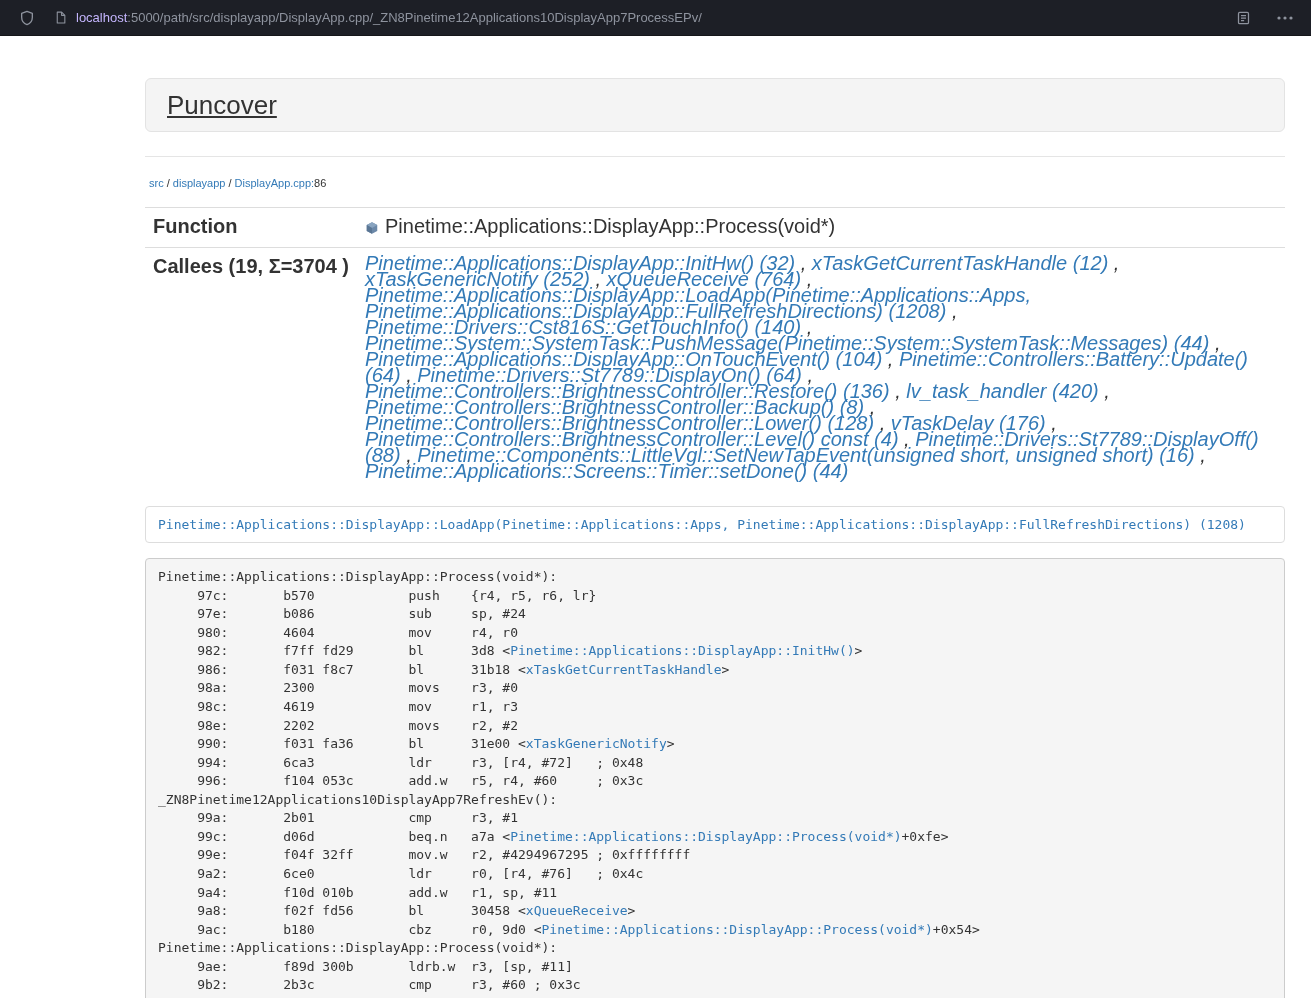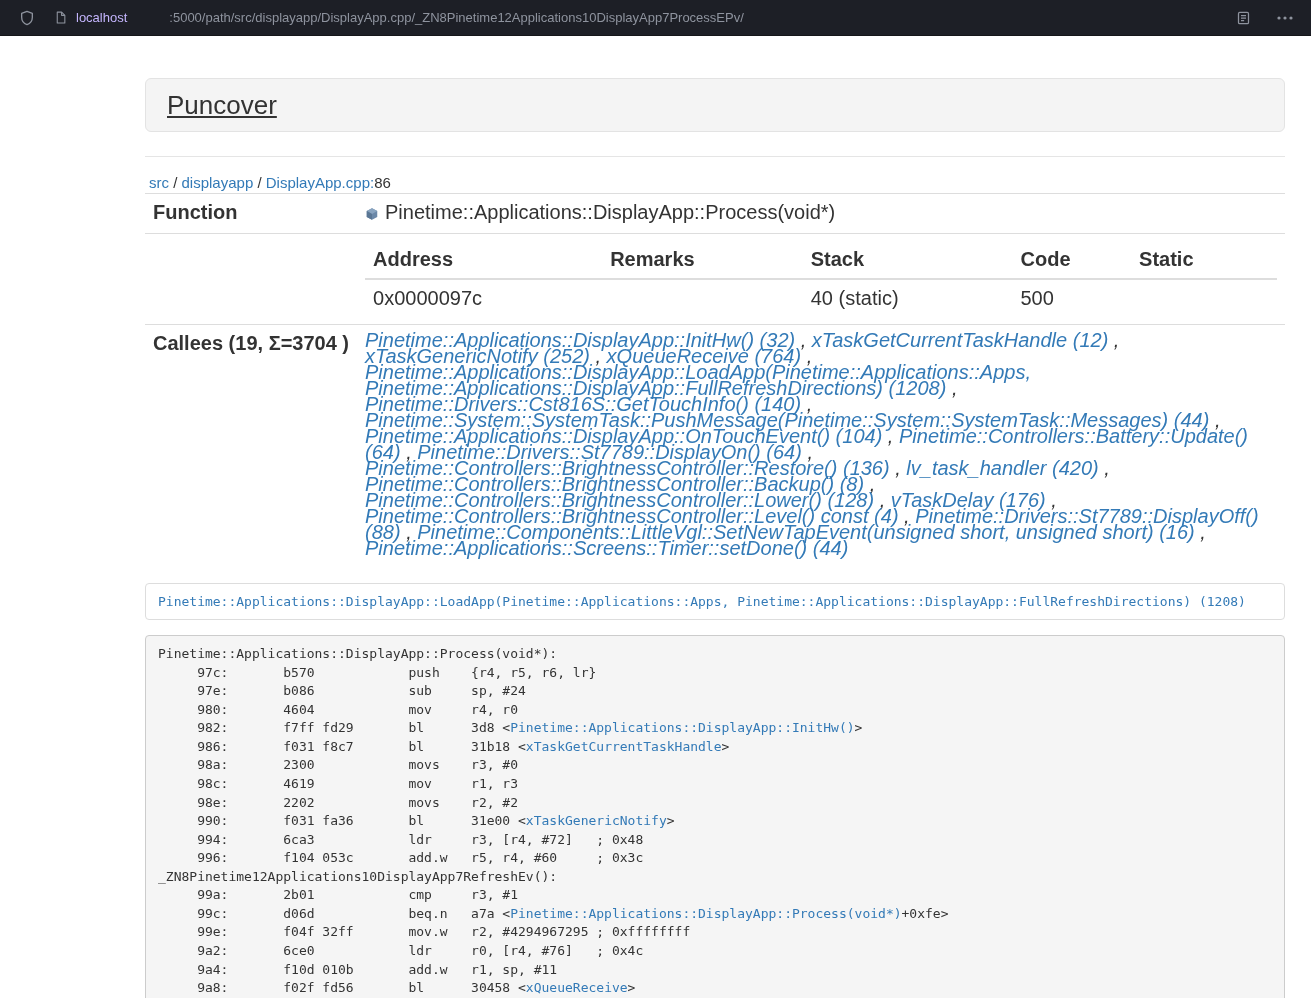--- a/index.html
+++ b/index.html
@@ -20,37 +20,37 @@
     border-bottom: 1px solid #15161a;
     display: flex;
     align-items: center;
     padding: 0 14px;
   }
   .chrome-icon { display: inline-flex; align-items: center; justify-content: center; flex: 0 0 auto; }
   .shield-wrap { width: 26px; height: 26px; border-radius: 5px; margin-right: 14px; }
   .page-icon-wrap { margin-right: 9px; }
   .url-text { font-size: 13px; white-space: nowrap; overflow: hidden; }
   .url-host { color: #c4b5fd; text-align: center; }
-  .url-rest { color: #8e939e; padding-left: 42px; }
+  .url-rest { color: #8e939e; }
   .chrome-right { margin-left: auto; display: flex; align-items: center; gap: 26px; padding-right: 4px; }
 
   
   .container { width: 1140px; margin-left: 145px; padding-top: 42px; }
 
   .jumbotron {
     background: #f4f4f4;
     border: 1px solid #e3e3e3;
     border-radius: 6px;
     padding: 13px 21px;
   }
   .jumbotron h1 { font-size: 26px; font-weight: 500; color: #333; line-height: 26px; text-decoration: underline; }
 
   hr.divider { border: none; border-top: 1px solid #e5e5e5; margin: 24px 0 16px; }
 
-  .breadcrumb { font-size: 15px; margin: 0 4px 0; line-height: 20px; }
+  .breadcrumb { font-size: 11px; margin: 0 4px 14px; line-height: 20px; }
   .breadcrumb .sep { color: #333; }
   .breadcrumb .lineno { color: #333; }
 
   table.symbol-table { width: 100%; border-collapse: collapse; font-size: 20px; }
   .symbol-table > tbody > tr > th,
   .symbol-table > tbody > tr > td {
     border-top: 1px solid #ddd;
     padding: 7px 8px;
     text-align: left;
     vertical-align: top;
@@ -150,45 +150,20 @@
           <span class="func-icon">
             <svg width="14" height="14" viewBox="0 0 24 24" fill="none" stroke="#5b7globe" stroke-width="0">
               <path d="M12 2 L21 7 V17 L12 22 L3 17 V7 Z" fill="#6b88a8"></path>
               <path d="M12 2 L21 7 L12 12 L3 7 Z" fill="#89a4c0"></path>
               <path d="M12 12 V22 L3 17 V7 Z" fill="#5a7694"></path>
             </svg>
           </span><span>Pinetime::Applications::DisplayApp::Process(void*)</span>
         </td>
       </tr>
       <tr>
-        <th class="rowlabel"></th>
-        <td>
-          <table class="stats-table">
-            <thead>
-                <tr id="stats-head-row">
-                  <th>Address</th>
-                  <th>Remarks</th>
-                  <th>Stack</th>
-                  <th>Code</th>
-                  <th>Static</th>
-                </tr>
-              </thead>
-            <tbody>
-                <tr id="stats-val-row">
-                  <td>0x0000097c</td>
-                  <td></td>
-                  <td>40 (static)</td>
-                  <td>500</td>
-                  <td></td>
-                </tr>
-              </tbody>
-          </table>
-        </td>
-      </tr>
-      <tr>
         <th class="rowlabel">Callees (19, Σ=3704 )</th>
         <td class="callees-cell" id="callees-cell"><a href="#">Pinetime::Applications::DisplayApp::InitHw() (32)</a><span class="sep"> , </span><a href="#">xTaskGetCurrentTaskHandle (12)</a><span class="sep"> , </span><a href="#">xTaskGenericNotify (252)</a><span class="sep"> , </span><a href="#">xQueueReceive (764)</a><span class="sep"> , </span><a href="#">Pinetime::Applications::DisplayApp::LoadApp(Pinetime::Applications::Apps, Pinetime::Applications::DisplayApp::FullRefreshDirections) (1208)</a><span class="sep"> , </span><a href="#">Pinetime::Drivers::Cst816S::GetTouchInfo() (140)</a><span class="sep"> , </span><a href="#">Pinetime::System::SystemTask::PushMessage(Pinetime::System::SystemTask::Messages) (44)</a><span class="sep"> , </span><a href="#">Pinetime::Applications::DisplayApp::OnTouchEvent() (104)</a><span class="sep"> , </span><a href="#">Pinetime::Controllers::Battery::Update() (64)</a><span class="sep"> , </span><a href="#">Pinetime::Drivers::St7789::DisplayOn() (64)</a><span class="sep"> , </span><a href="#">Pinetime::Controllers::BrightnessController::Restore() (136)</a><span class="sep"> , </span><a href="#">lv_task_handler (420)</a><span class="sep"> , </span><a href="#">Pinetime::Controllers::BrightnessController::Backup() (8)</a><span class="sep"> , </span><a href="#">Pinetime::Controllers::BrightnessController::Lower() (128)</a><span class="sep"> , </span><a href="#">vTaskDelay (176)</a><span class="sep"> , </span><a href="#">Pinetime::Controllers::BrightnessController::Level() const (4)</a><span class="sep"> , </span><a href="#">Pinetime::Drivers::St7789::DisplayOff() (88)</a><span class="sep"> , </span><a href="#">Pinetime::Components::LittleVgl::SetNewTapEvent(unsigned short, unsigned short) (16)</a><span class="sep"> , </span><a href="#">Pinetime::Applications::Screens::Timer::setDone() (44)</a></td>
       </tr>
     </tbody>
   </table>
 
   <div class="highlight-panel">
     <a href="#">Pinetime::Applications::DisplayApp::LoadApp(Pinetime::Applications::Apps, Pinetime::Applications::DisplayApp::FullRefreshDirections) (1208)</a>
   </div>
 

